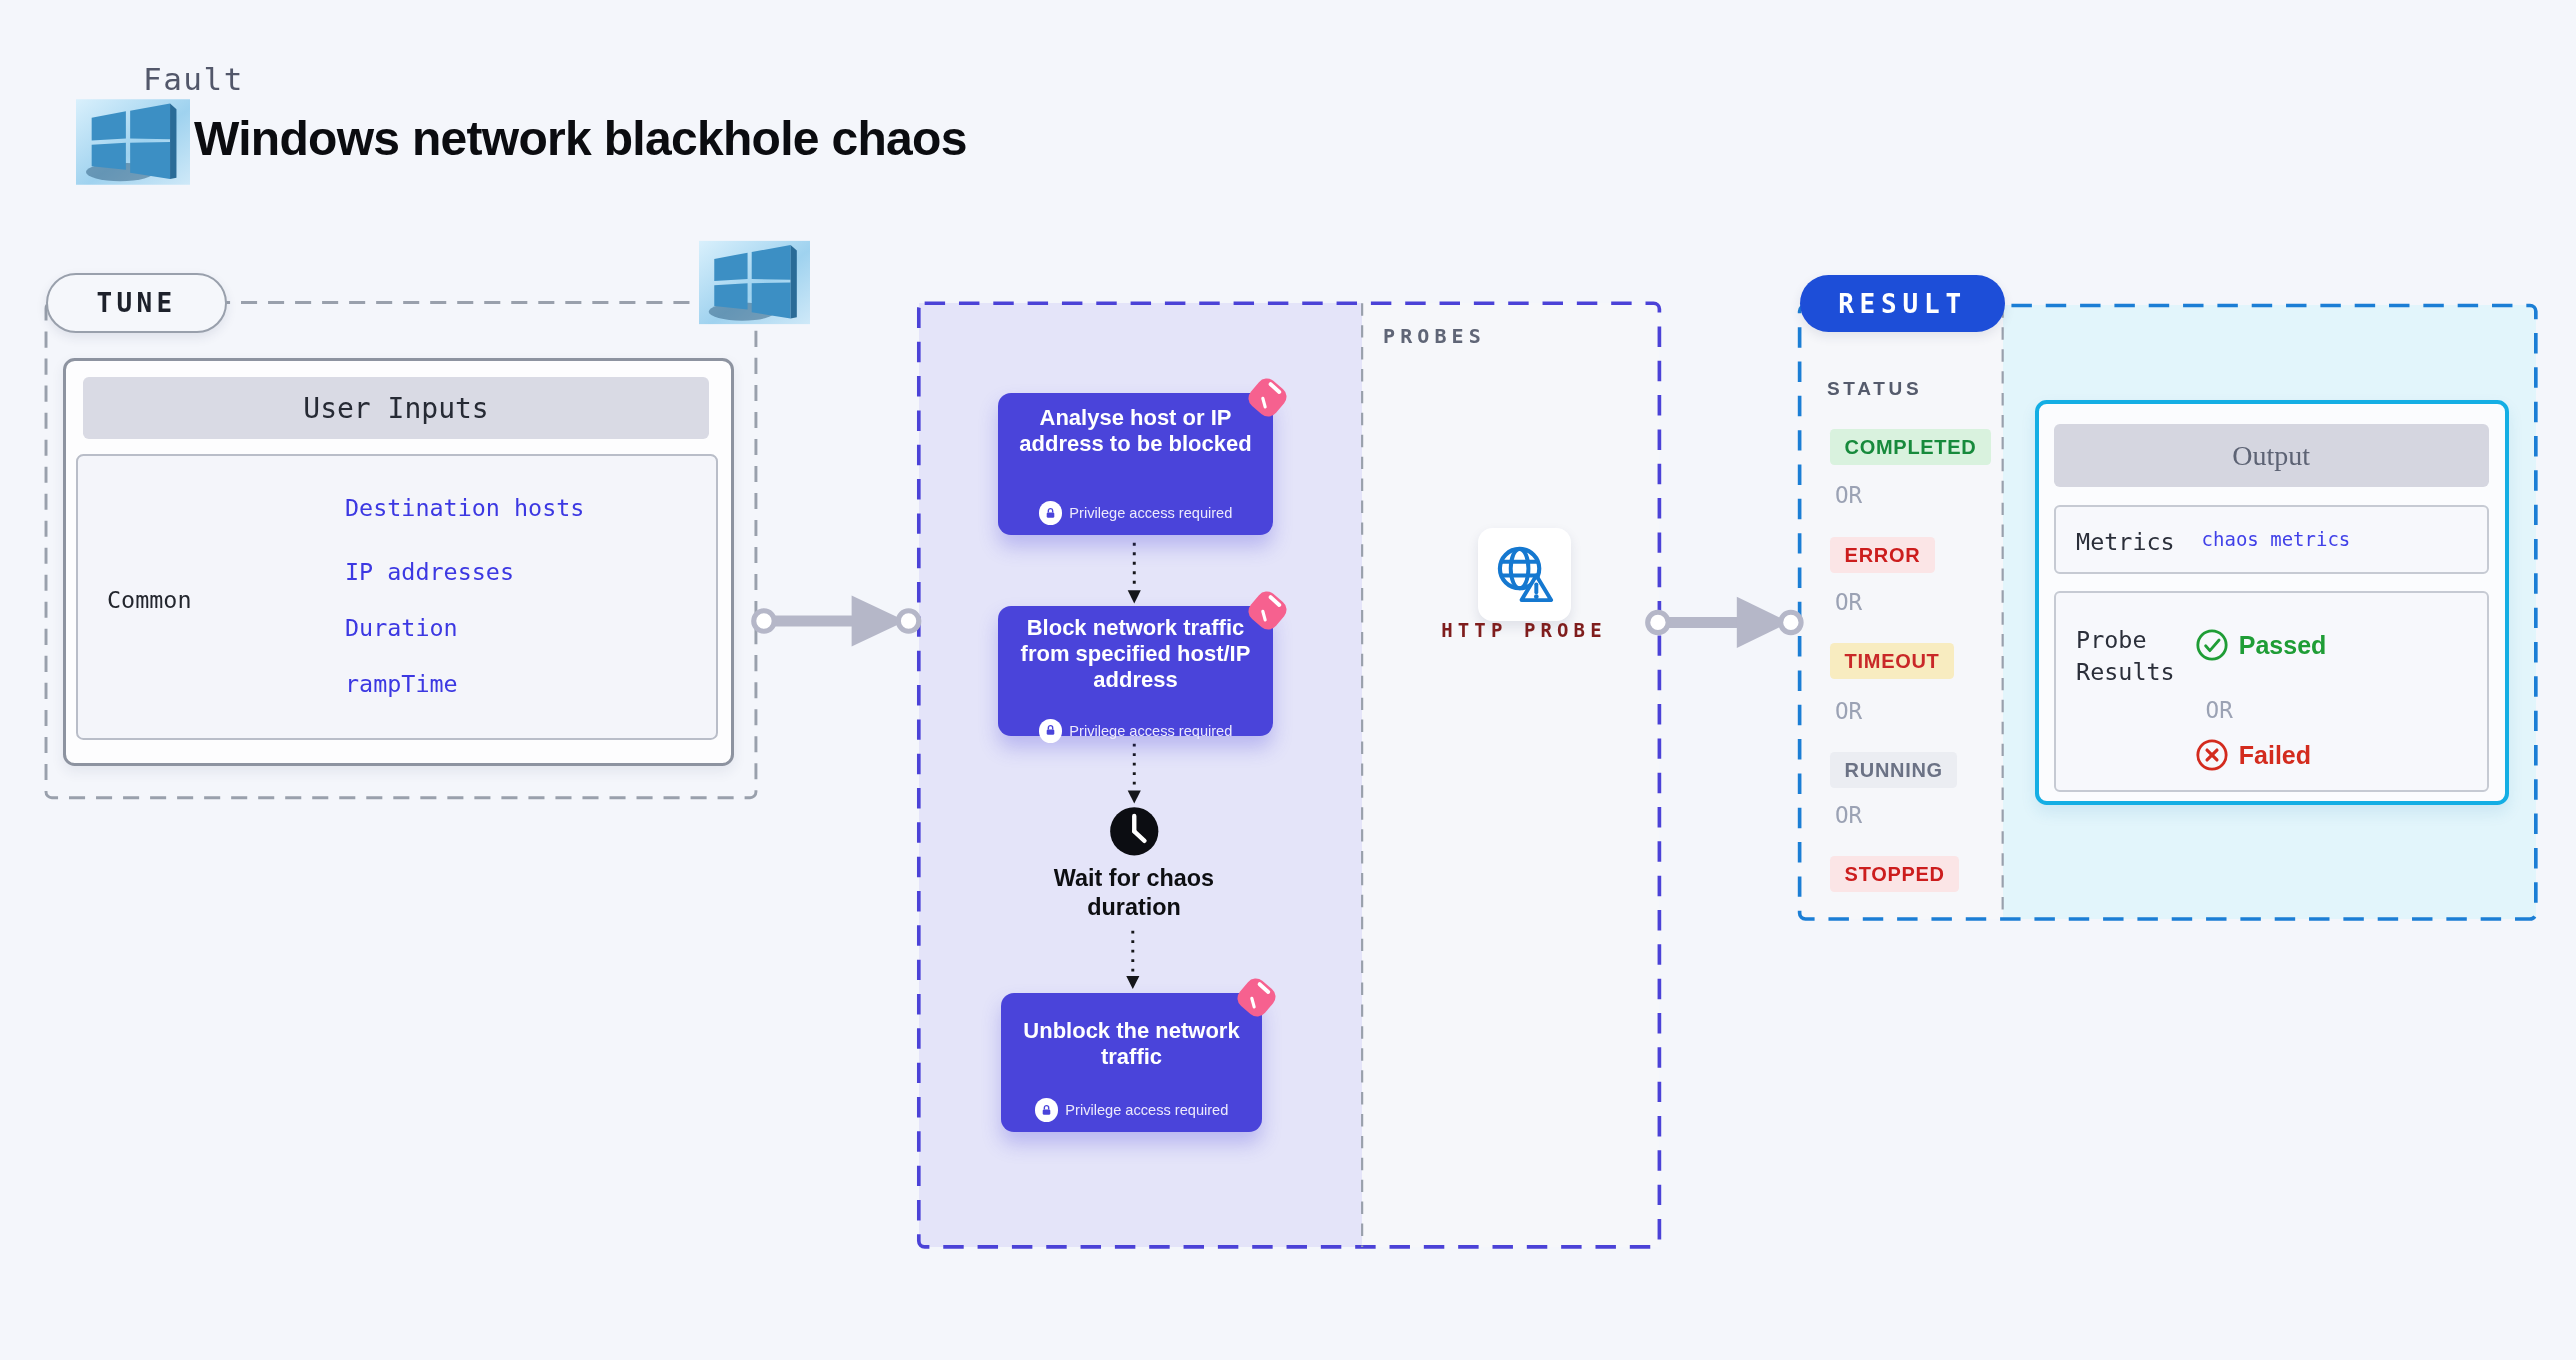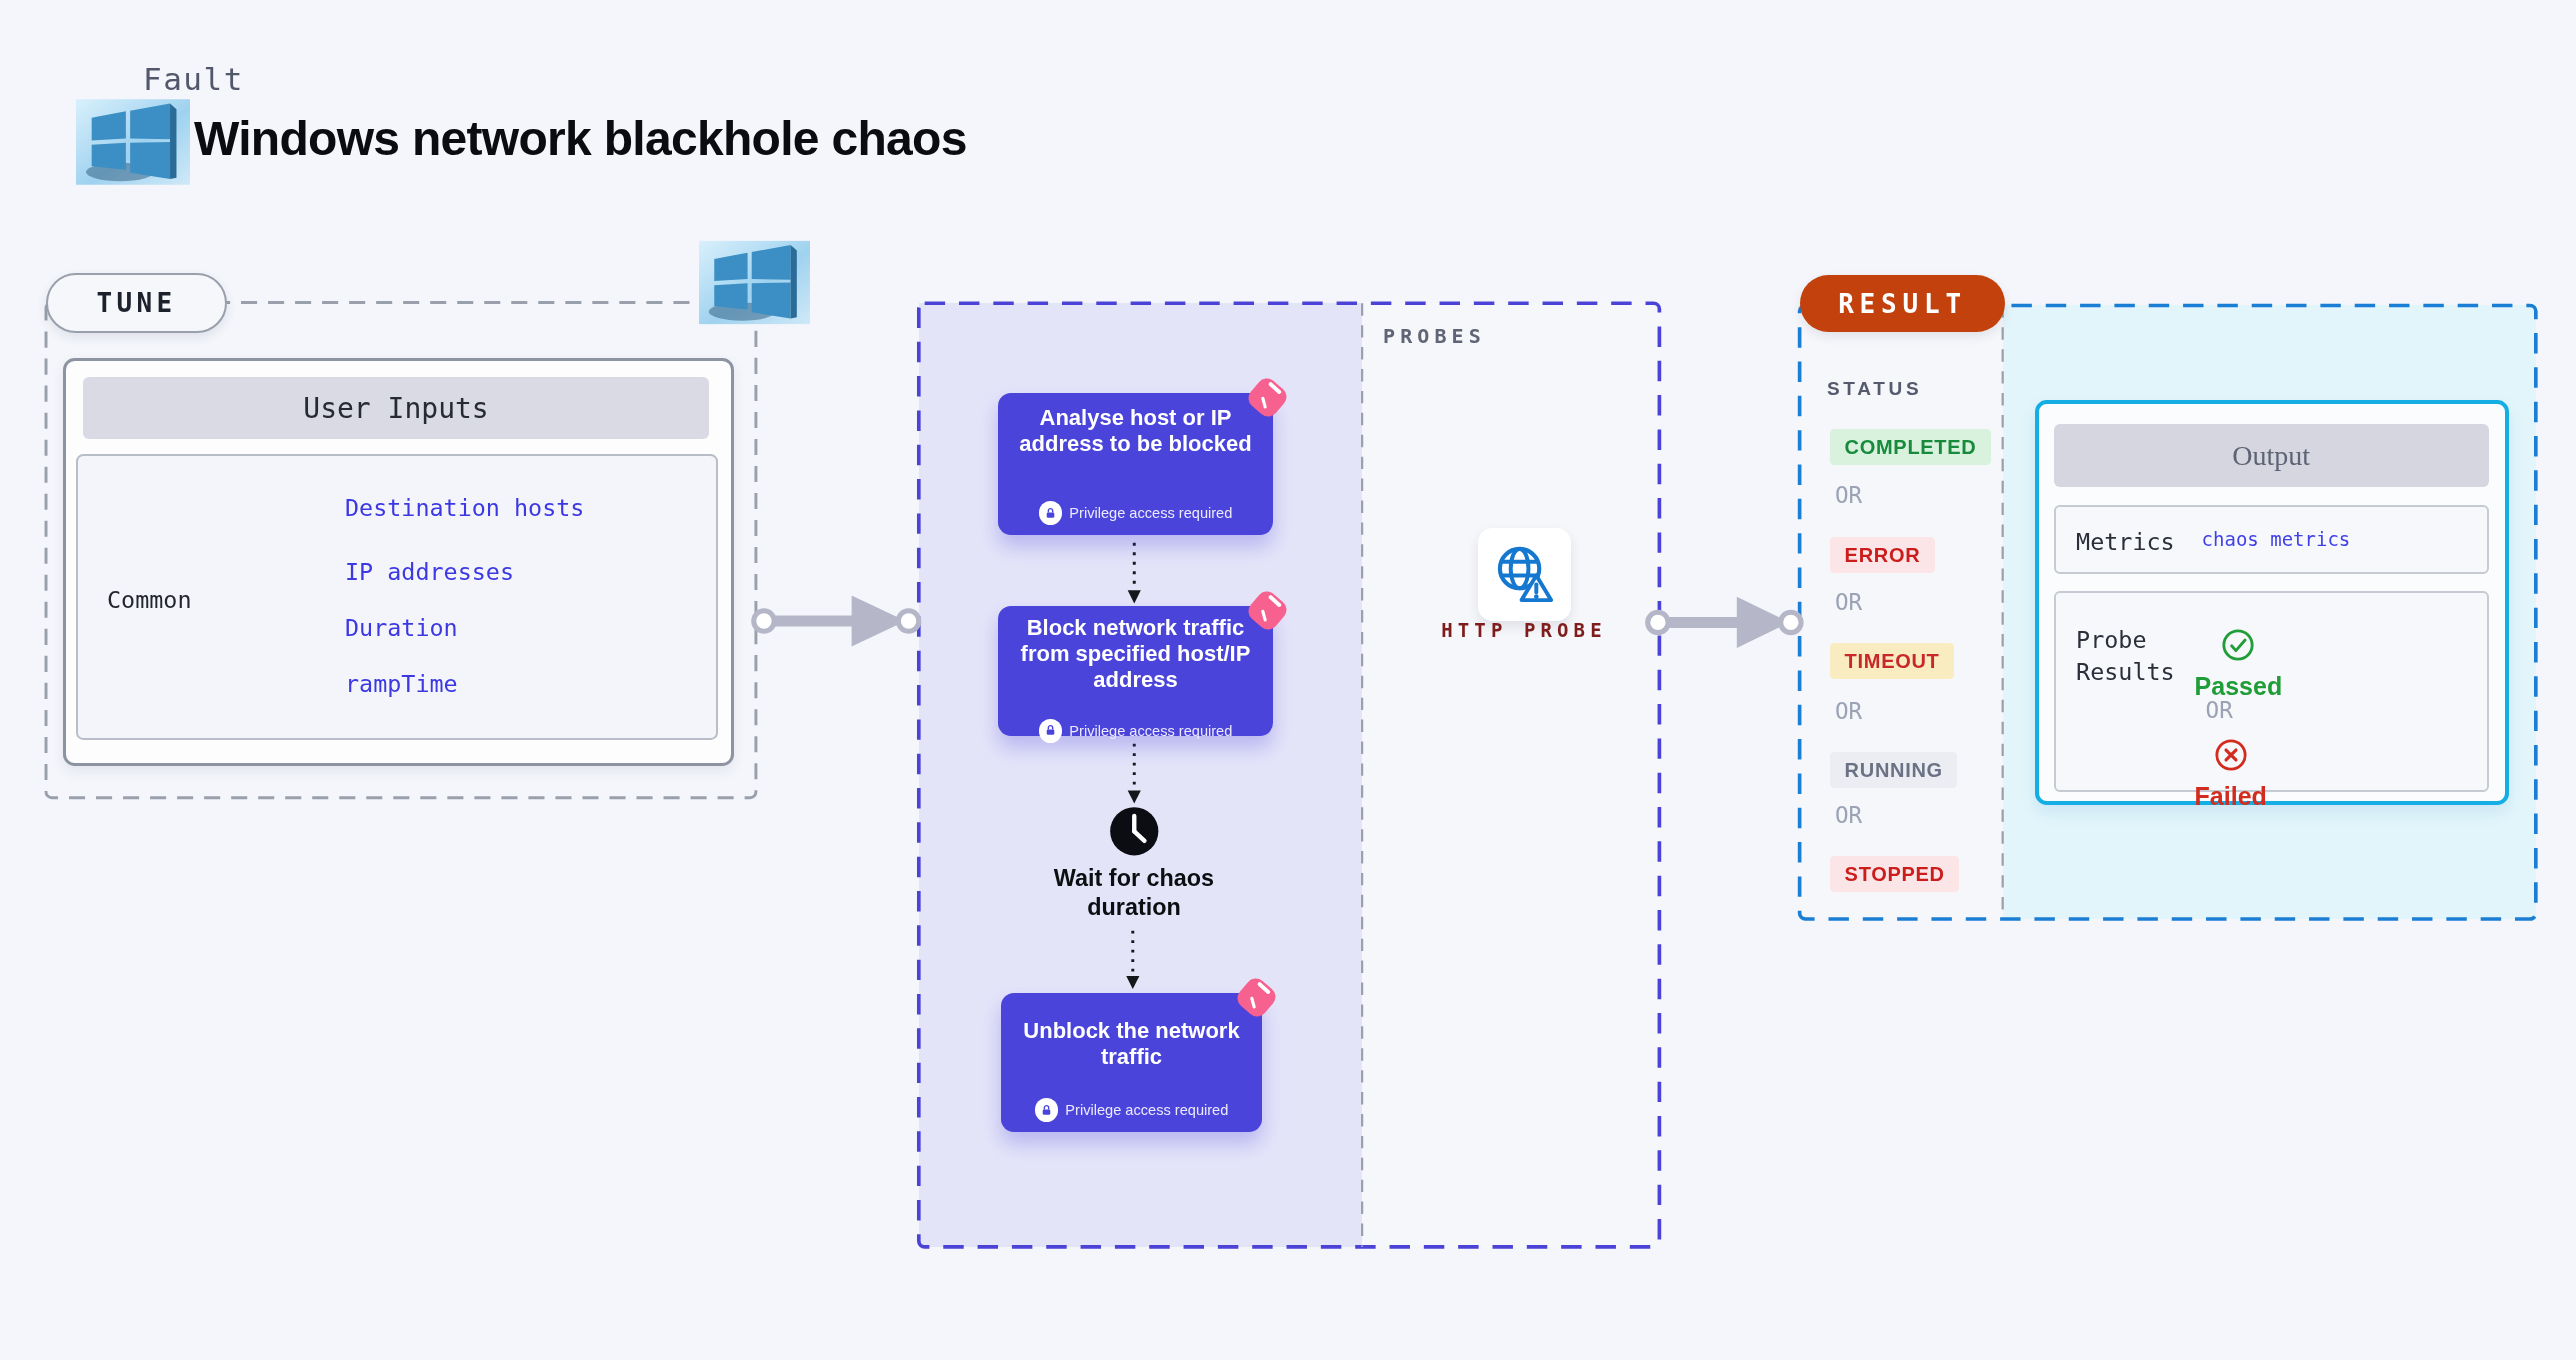--- a/index.html
+++ b/index.html
@@ -20,21 +20,21 @@
   #probes-bg{left:1362px;top:303px;width:297px;height:944px;background:#f6f7fa;}
   #status-bg{left:1800px;top:305px;width:203px;height:614px;background:#f6f7fa;}
   #result-right-bg{left:2003px;top:305px;width:533px;height:614px;background:#e2f5fb;}
 
   #wires{left:0;top:0;width:2576px;height:1361px;pointer-events:none;}
 
   
   .pill{display:flex;align-items:center;justify-content:center;border-radius:32px;font-family:var(--mono);font-weight:bold;box-shadow:0 4.4px 10.2px rgba(40,50,90,.10);}
   #tune-pill{left:46px;top:273px;width:177px;height:56px;background:#f5f7fb;border:2.9px solid #99a0ac;font-size:26px;letter-spacing:4.4px;color:#1d212b;}
   #exec-pill{left:925px;top:273px;width:260px;height:57px;background:#e9e9fc;border:3.7px solid #4b40d5;font-size:26px;letter-spacing:5.8px;color:#4b40d5;}
-  #result-pill{left:1800px;top:275px;width:205px;height:57px;background:#c2410c;border:none;font-size:26px;letter-spacing:5.8px;color:#ffffff;}
+  #result-pill{left:1800px;top:275px;width:205px;height:57px;background:#1d4ed8;border:none;font-size:26px;letter-spacing:5.8px;color:#ffffff;}
 
   
   #winlogo-tune{left:699px;top:240px;width:111px;height:85px;}
   #ui-card{left:63px;top:358px;width:665px;height:402px;background:#fdfdfe;border:3.7px solid #8d93a0;border-radius:11.7px;box-shadow:0 5.8px 13px rgba(40,50,90,.08);}
   #ui-card-header{left:83px;top:377px;width:626px;height:62px;background:#d9dae4;border-radius:5.8px;display:flex;align-items:center;justify-content:center;font-family:var(--mono);font-size:28px;color:#262a34;}
   #ui-inner{left:76px;top:454px;width:638px;height:282px;background:#f4f5fa;border:2.2px solid #b9bdc8;border-radius:7.3px;}
   #ui-common{left:107px;top:586px;font-family:var(--mono);font-size:23.4px;color:#23262e;}
   .tune-link{left:345px;font-family:var(--mono);font-size:23.4px;color:#3c38e2;cursor:pointer;}
   #link-0{top:494px;} #link-1{top:558px;} #link-2{top:614px;} #link-3{top:670px;}
 
@@ -65,21 +65,21 @@
   #st-timeout{top:643px;} #or3{top:698px;} #st-running{top:752px;} #or4{top:802px;} #st-stopped{top:856px;}
 
   #output-box{left:2035px;top:400px;width:474px;height:405px;background:#fbfcfe;border:4.4px solid #14aee4;border-radius:11.7px;box-sizing:border-box;box-shadow:0 7.3px 14.6px rgba(20,120,180,.10);}
   #output-header{left:14.6px;top:20px;width:435px;height:63px;background:#d5d6e0;border-radius:5.8px;display:flex;align-items:center;justify-content:center;font-family:Liberation Serif, serif;font-size:28px;color:#5d6374;}
   .out-row{left:14.6px;width:435px;background:#f7f8fc;border:2.2px solid #c6cad3;border-radius:5.8px;box-sizing:border-box;}
   #metrics-row{top:101px;height:69px;}
   #metrics-label{left:20.5px;top:20.5px;font-family:var(--mono);font-size:23.4px;color:#2b2f3a;}
   #metrics-value{left:146px;top:20.5px;font-family:var(--mono);font-size:19px;color:#4141e8;cursor:pointer;}
   #probe-row{top:187px;height:201px;}
   #probe-label{left:20.5px;top:31px;width:117px;font-family:var(--mono);font-size:23.4px;line-height:32px;color:#2b2f3a;}
-  .verdict{display:flex;align-items:center;gap:10.2px;font-weight:bold;font-size:25px;flex-direction:column;}
+  .verdict{display:flex;align-items:center;gap:10.2px;font-weight:bold;font-size:25px;}
   #passed-row{left:139px;top:35px;color:#1f9d36;}
   #or-out{left:150px;top:104px;font-family:var(--mono);font-size:22.6px;color:#9ba2b4;}
   #failed-row{left:139px;top:145px;color:#d32b1e;}
 </style>
 </head>
 <body>
 
 <div id="canvas">
 
   <div class="abs" id="exec-bg"></div>

